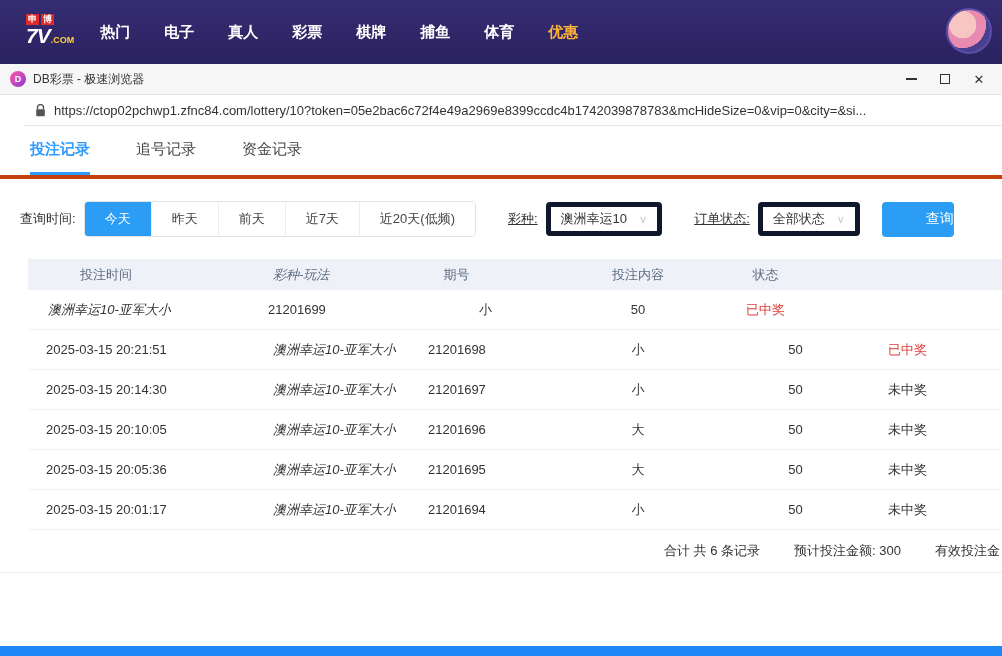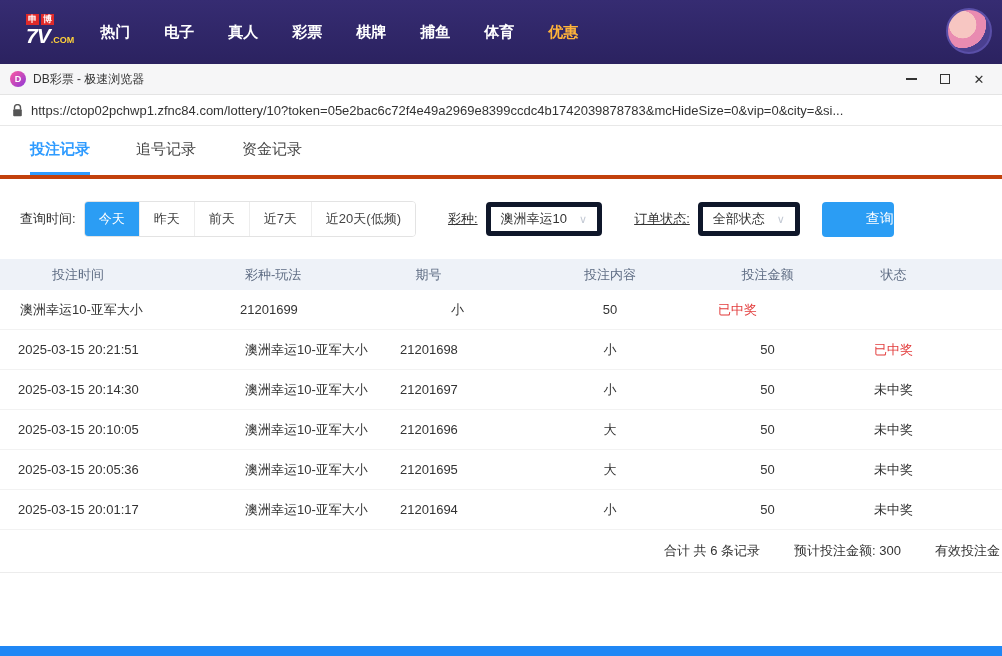--- a/index.html
+++ b/index.html
@@ -30,54 +30,54 @@
     display:flex; align-items:center; justify-content:center; margin-right:7px; }
   .win-title { font-size:12px; color:#333; flex:1; }
   .win-controls { display:flex; align-items:center; }
   .win-btn { width:34px; height:28px; display:flex; align-items:center; justify-content:center; cursor:pointer; }
   .ic-min { width:11px; height:2px; background:#333; }
   .ic-max { width:10px; height:10px; border:1.5px solid #333; }
   .ic-close { font-size:13px; color:#333; line-height:1; }
 
   
   .addressbar { height:31px; background:#fff; border-bottom:1px solid #e8e8e8;
-    display:flex; align-items:center; padding:0 12px; flex-shrink:0; cursor:text; }
+    display:flex; align-items:center; padding:0 12px; flex-shrink:0; cursor:text;margin-left:23px; }
   .lock-icon { margin-right:8px; display:flex; }
   .url-text { font-size:13px; color:#333; white-space:nowrap; overflow:hidden; }
 
   
   .content { flex:1; background:#fff; display:flex; flex-direction:column; overflow:hidden; }
 
   .tabs { display:flex; gap:46px; padding:14px 30px 0 30px; border-bottom:4px solid #c2410c; }
   .tab { font-size:15px; color:#444; padding-bottom:13px; cursor:pointer; border-bottom:3px solid transparent; }
   .tab.active { color:#2e9bff; border-bottom-color:#2e9bff; font-weight:bold; }
 
   .filters { display:flex; align-items:center; margin:22px 0 0 20px; height:36px; }
   .f-label { font-size:13px; color:#333; margin-right:8px; white-space:nowrap; }
   .seg-group { display:inline-flex; border:1px solid #e3e3e3; border-radius:4px; overflow:hidden; }
-  .seg-btn { padding:0 14px; height:34px; line-height:34px; font-size:13px; color:#444;
+  .seg-btn { padding:0 20px; height:34px; line-height:34px; font-size:13px; color:#444;
     background:#fff; border-left:1px solid #ededed; cursor:pointer; white-space:nowrap; }
   .seg-btn:first-child { border-left:none; }
   .seg-btn.active { background:#2b9df4; color:#fff; }
   .gap-lg { margin-left:32px;text-decoration:underline; }
   .select { display:inline-flex; align-items:center; justify-content:space-between; min-width:98px;
     height:34px; border:5px solid #0f172a; border-radius:4px; padding:0 10px; font-size:13px; color:#333; cursor:pointer; }
   .select .chev { color:#c3c9d4; font-size:11px; margin-left:12px; }
   .query-btn { margin-left:22px; width:72px; height:35px; background:#2b9df4; color:#fff; border:none;
     border-radius:4px; font-size:14px; cursor:pointer; font-family:inherit;text-align:right; }
 
   
   .bet-table { margin-top:22px; }
-  .thead, .trow { display:grid; grid-template-columns:225px 160px 145px 160px 155px 1fr; align-items:center; }
+  .thead, .trow { display:grid; grid-template-columns:225px 160px 145px 160px 155px 1fr; align-items:center;margin-left:28px; }
   .thead { height:31px; background:#eef2f8; }
   .hcell { font-size:13px; color:#5d6b82; }
   .trow { height:40px; border-bottom:1px solid #f2f2f2; }
   .tcell { font-size:13px; color:#333; white-space:nowrap; }
   .c0 { text-align:left; padding-left:18px; }
-  .c1 { text-align:left; padding-left:20px; }
+  .c1 { text-align:left; padding-left:20px;font-style:italic; }
   .c2 { text-align:left; padding-left:15px; }
   .c3 { text-align:center; }
   .c4 { text-align:center; }
   .c5 { text-align:center; padding-right:60px; }
   .thead .c0 { padding-left:52px; }
   .thead .c2 { text-align:center; padding-left:0; padding-right:58px; }
   .tcell.won { color:#e23b3b; }
 
   
   .summary { height:43px; border-bottom:1px solid #ececec; display:flex; align-items:center;
@@ -172,21 +172,20 @@
 
       <button class="query-btn">查询</button>
     </div>
 
     <div class="bet-table">
       <div class="thead">
           <div class="hcell c0">投注时间</div>
           <div class="hcell c1">彩种-玩法</div>
           <div class="hcell c2">期号</div>
           <div class="hcell c3">投注内容</div>
-          <div class="hcell c4">投注金额</div>
           <div class="hcell c5">状态</div>
         </div>
       <div>
           <div class="trow">
             <div class="tcell c1">澳洲幸运10-亚军大小</div>
             <div class="tcell c2">21201699</div>
             <div class="tcell c3">小</div>
             <div class="tcell c4">50</div>
             <div class="tcell c5 won">已中奖</div>
           </div>

